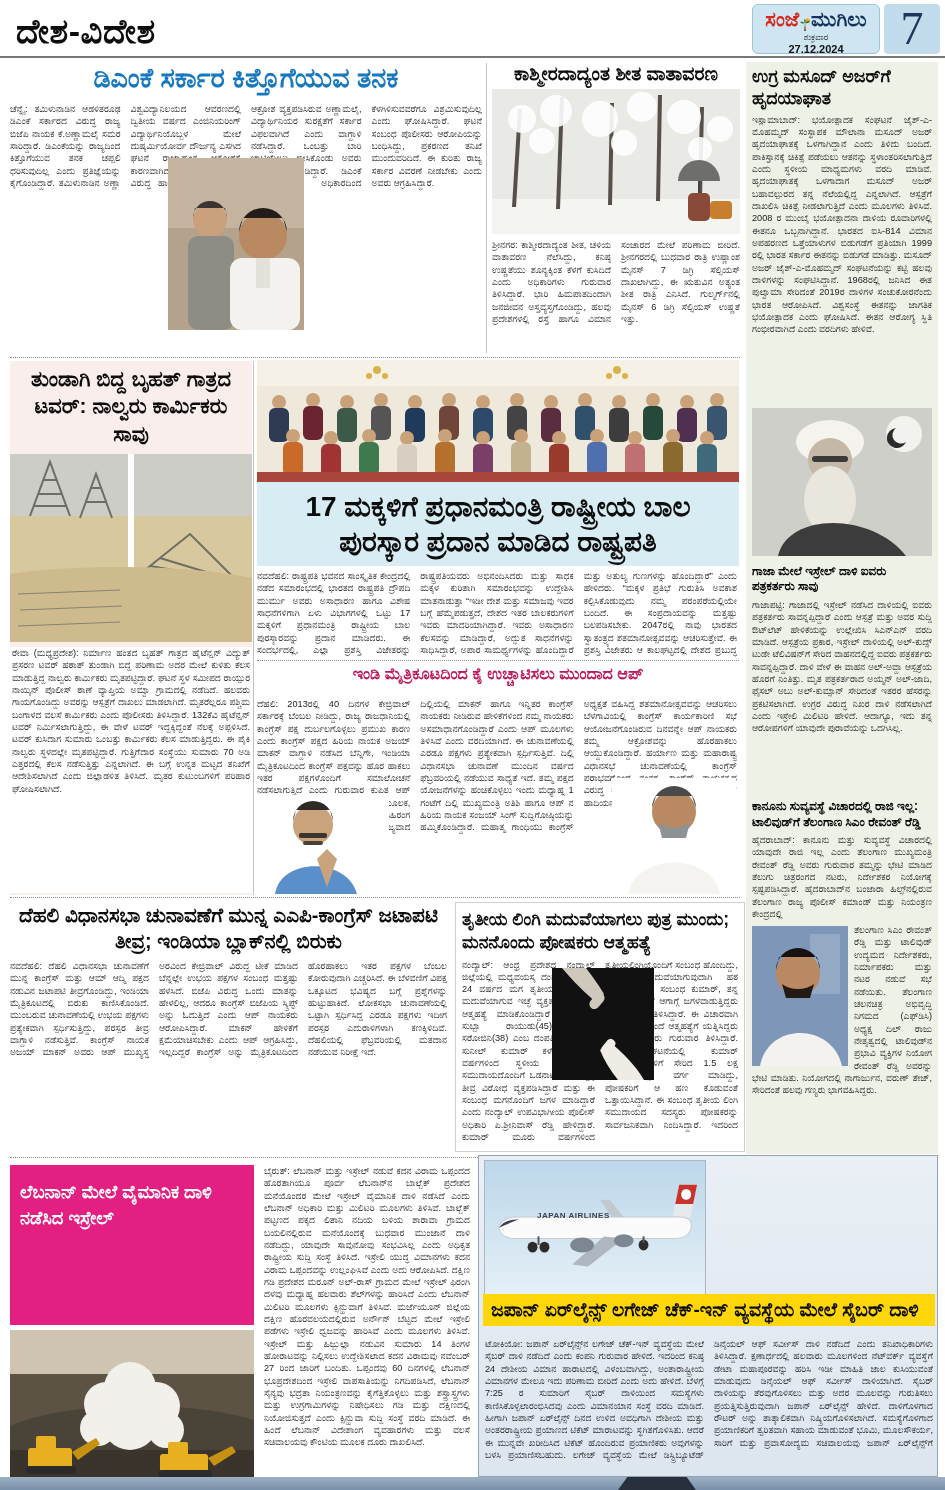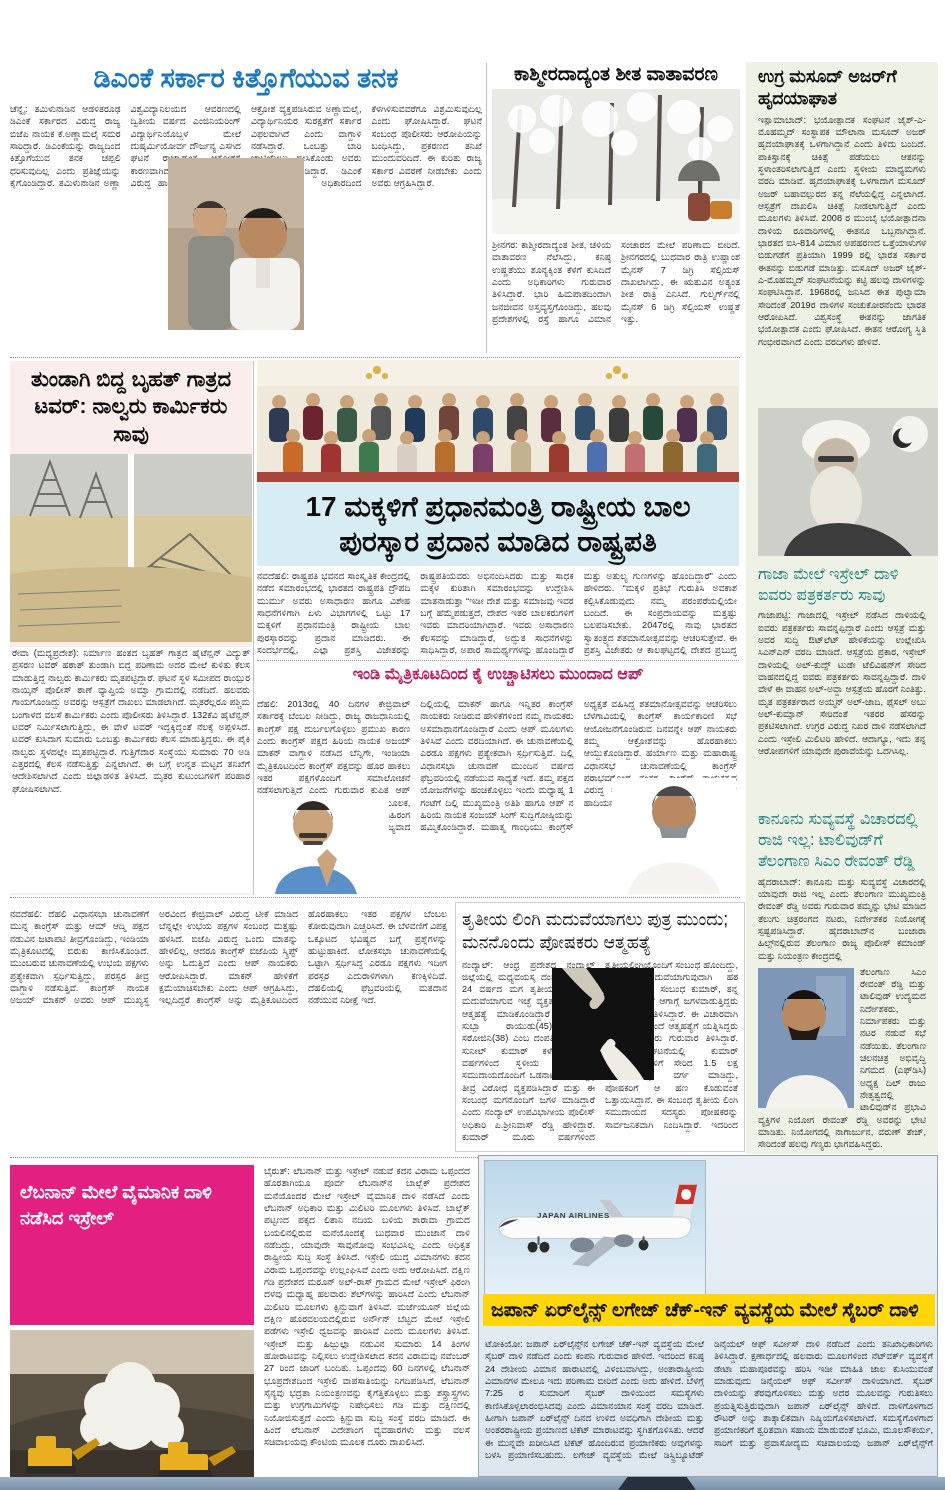--- a/index.html
+++ b/index.html
@@ -27,43 +27,60 @@
   .header-rule{border-bottom:2px solid #777}
   
   .hl-dmk{font-size:27px;line-height:1.22;font-weight:bold;text-align:center}
   .hl-blue{color:#1878be}
   .hl-red{color:#d42a1e}
   .hl-k{font-size:19px;font-weight:bold;color:#0d0d0d}
   .hl-m{font-size:17.5px;line-height:1.25;font-weight:bold;color:#0d0d0d}
   .hl-tower{font-size:21px;line-height:1.3;font-weight:bold;text-align:center;color:#0d0d0d}
   .hl-awards{font-size:28px;line-height:1.25;font-weight:bold;text-align:center;color:#0d0d0d}
   .hl-aap{font-size:16px;font-weight:bold;text-align:center;color:#be185d}
-  .hl-sm{font-size:16px;line-height:1.3;font-weight:normal;color:#0f766e}
+  .hl-sm{font-size:12px;line-height:1.3;font-weight:bold;color:#000000}
   .hl-delhi{font-size:20px;line-height:1.3;font-weight:bold;text-align:center;color:#0d0d0d}
-  .hl-3g{font-size:17.5px;line-height:1.3;font-weight:normal;color:#0d0d0d}
+  .hl-3g{font-size:17.5px;line-height:1.3;font-weight:bold;color:#0d0d0d}
   .hl-leb{font-size:18px;line-height:1.45;font-weight:bold;color:#fff}
   .hl-jal{font-size:19px;font-weight:bold;color:#0d0d0d}
   .greencol{background:#edf1e6}
   .bluband{background:#d8ecf3}
   .pinkband{background:#faeeec}
   .lebbox{background:#e31f82;padding:14px 10px}
   .jalbox{border:1px solid #93a3b2;background:linear-gradient(#e9eff5,#dde6ef)}
   .jalbar{background:#ffd60a;display:flex;align-items:center;padding-left:8px}
   .vrule{border-left:1px solid #c2c2c2}
   .hrule-dot{border-top:1px dotted #8f8f8f}
   .float-photo{float:left;margin:2px 6px 2px 0}
   .plane-label{position:absolute;font-size:8px;font-weight:bold;color:#3c4450;letter-spacing:.5px}
   .bottom-strip{background:linear-gradient(#9db0c4,#7890a9)}
   .stand{background:#27303d;clip-path:polygon(12% 0,88% 0,100% 100%,0 100%)}
 </style>
 </head>
 <body>
 
 <div class="page">
 
+  <div class="abs header-rule" style="left:0;top:0;width:945px;height:58px">
+    <div class="abs section-title" style="left:16px;top:12px">ದೇಶ-ವಿದೇಶ</div>
+    <div class="abs logo-box" style="left:752px;top:4px;width:128px;height:50px">
+      <div class="logo-line">
+        <span class="logo-first">ಸಂಜೆ</span><span style="display:inline-block;width:12px;height:14px;vertical-align:middle"><svg viewBox="0 0 12 14">
+              <circle cx="8.5" cy="3" r="2.4" fill="#f2a01e"></circle>
+              <path d="M5 13 L6 5 L7 13 Z" fill="#7a5a2e"></path>
+              <path d="M6 5 C3 3 1 4 1 4 C3 6 5 5.6 6 5 Z M6 5 C8 2.4 11 3 11 3 C9.6 5.4 7.4 5.4 6 5 Z M6 5 C4.4 2.6 5.6 1 5.6 1 C7.2 2.2 6.8 4 6 5 Z" fill="#2d7a35"></path>
+            </svg></span><span class="logo-second">ಮುಗಿಲು</span>
+      </div>
+      <div class="logo-day">ಶುಕ್ರವಾರ</div>
+      <div class="logo-date">27.12.2024</div>
+    </div>
+    <div class="abs pagenum-box" style="left:884px;top:4px;width:56px;height:50px">
+      <div class="pagenum">7</div>
+    </div>
+  </div>
 
   <div class="abs" style="left:10px;top:62px;width:472px;height:293px">
     <div class="hl-dmk">
       <div><span class="hl-blue">ಡಿಎಂಕೆ ಸರ್ಕಾರ ಕಿತ್ತೊಗೆಯುವ ತನಕ</span></div>
     </div>
     <div class="body-txt cols4" style="margin-top:8px;height:205px">ಚೆನ್ನೈ: ತಮಿಳುನಾಡಿನ ಆಡಳಿತರೂಢ ಡಿಎಂಕೆ ಸರ್ಕಾರದ ವಿರುದ್ಧ ರಾಜ್ಯ ಬಿಜೆಪಿ ನಾಯಕ ಕೆ.ಅಣ್ಣಾಮಲೈ ಸಮರ ಸಾರಿದ್ದಾರೆ. ಡಿಎಂಕೆಯನ್ನು ರಾಜ್ಯದಿಂದ ಕಿತ್ತೊಗೆಯುವ ತನಕ ಚಪ್ಪಲಿ ಧರಿಸುವುದಿಲ್ಲ ಎಂದು ಪ್ರತಿಜ್ಞೆಯನ್ನು ಕೈಗೊಂಡಿದ್ದಾರೆ. ತಮಿಳುನಾಡಿನ ಅಣ್ಣಾ ವಿಶ್ವವಿದ್ಯಾನಿಲಯದ ಆವರಣದಲ್ಲಿ ದ್ವಿತೀಯ ವರ್ಷದ ಎಂಜಿನಿಯರಿಂಗ್ ವಿದ್ಯಾರ್ಥಿನಿಯೊಬ್ಬಳ ಮೇಲೆ ದುಷ್ಕರ್ಮಿಯೋರ್ವ ದೌರ್ಜನ್ಯ ಎಸಗಿದ ಘಟನೆ ರಾಜ್ಯಾದ್ಯಂತ ಆಕ್ರೋಶಕ್ಕೆ ಕಾರಣವಾಗಿದೆ. ಈ ವೇಳೆ ಆರೋಪಿಯ ವಿರುದ್ಧ ಹಾಗೂ ಸರ್ಕಾರದ ವಿರುದ್ಧ ಆಕ್ರೋಶ ವ್ಯಕ್ತಪಡಿಸಿರುವ ಅಣ್ಣಾಮಲೈ, ವಿದ್ಯಾರ್ಥಿನಿಯರ ಸುರಕ್ಷತೆಗೆ ಸರ್ಕಾರ ವಿಫಲವಾಗಿದೆ ಎಂದು ವಾಗ್ದಾಳಿ ನಡೆಸಿದ್ದಾರೆ. ಒಂಬತ್ತು ಬಾರಿ ಚಾಟಿಯೇಟು ಬೀಸಿಕೊಂಡು ಅವರು ಪ್ರತಿಜ್ಞೆ ಕೈಗೊಂಡಿದ್ದಾರೆ. ಡಿಎಂಕೆ ಸರ್ಕಾರವನ್ನು ಅಧಿಕಾರದಿಂದ ಕೆಳಗಿಳಿಸುವವರೆಗೂ ವಿಶ್ರಮಿಸುವುದಿಲ್ಲ ಎಂದು ಘೋಷಿಸಿದ್ದಾರೆ. ಘಟನೆ ಸಂಬಂಧ ಪೊಲೀಸರು ಆರೋಪಿಯನ್ನು ಬಂಧಿಸಿದ್ದು, ಪ್ರಕರಣದ ತನಿಖೆ ಮುಂದುವರಿದಿದೆ. ಈ ಕುರಿತು ರಾಜ್ಯ ಸರ್ಕಾರ ವಿವರಣೆ ನೀಡಬೇಕು ಎಂದು ಅವರು ಆಗ್ರಹಿಸಿದ್ದಾರೆ.</div>
   </div>
   <div class="abs photo" style="left:168px;top:158px;width:136px;height:172px">
     <svg viewBox="0 0 136 172" preserveAspectRatio="none">
       <rect width="136" height="172" fill="#b4a28c"></rect>
@@ -106,21 +123,21 @@
         </g>
         <path d="M186 92 a20 20 0 0 1 42 0 Z" fill="#6e6e6a"></path>
         <line x1="207" y1="92" x2="207" y2="112" stroke="#444" stroke-width="2"></line>
         <rect x="196" y="104" width="22" height="28" rx="5" fill="#8a4a3a"></rect>
         <rect x="218" y="112" width="22" height="18" rx="4" fill="#c77f2e"></rect>
       </svg>
     </div>
     <div class="body-txt cols2" style="margin-top:5px;height:112px">ಶ್ರೀನಗರ: ಕಾಶ್ಮೀರದಾದ್ಯಂತ ಶೀತ, ಚಳಿಯ ವಾತಾವರಣ ನೆಲೆಸಿದ್ದು, ಕನಿಷ್ಠ ಉಷ್ಣತೆಯು ಶೂನ್ಯಕ್ಕಿಂತ ಕೆಳಗೆ ಕುಸಿದಿದೆ ಎಂದು ಅಧಿಕಾರಿಗಳು ಗುರುವಾರ ತಿಳಿಸಿದ್ದಾರೆ. ಭಾರಿ ಹಿಮಪಾತದಿಂದಾಗಿ ಜನಜೀವನ ಅಸ್ತವ್ಯಸ್ತಗೊಂಡಿದ್ದು, ಹಲವು ಪ್ರದೇಶಗಳಲ್ಲಿ ರಸ್ತೆ ಹಾಗೂ ವಿಮಾನ ಸಂಚಾರದ ಮೇಲೆ ಪರಿಣಾಮ ಬೀರಿದೆ. ಶ್ರೀನಗರದಲ್ಲಿ ಬುಧವಾರ ರಾತ್ರಿ ಉಷ್ಣಾಂಶ ಮೈನಸ್ 7 ಡಿಗ್ರಿ ಸೆಲ್ಸಿಯಸ್ ದಾಖಲಾಗಿದ್ದು, ಈ ಋತುವಿನ ಅತ್ಯಂತ ಶೀತ ರಾತ್ರಿ ಎನಿಸಿದೆ. ಗುಲ್ಮರ್ಗ್‌ನಲ್ಲಿ ಮೈನಸ್ 6 ಡಿಗ್ರಿ ಸೆಲ್ಸಿಯಸ್ ಉಷ್ಣತೆ ಇತ್ತು.</div>
   </div>
 
-  <div class="abs greencol" style="left:746px;top:62px;width:192px;height:1092px;padding:4px 12px">
+  <div class="abs greencol" style="left:746px;top:62px;width:192px;height:1092px;padding:4px 6px">
     <div class="hl-m" style="width:150px">ಉಗ್ರ ಮಸೂದ್ ಅಜರ್‌ಗೆ ಹೃದಯಾಘಾತ</div>
     <div class="body-txt" style="height:290px;margin-top:4px">ಇಸ್ಲಾಮಾಬಾದ್: ಭಯೋತ್ಪಾದಕ ಸಂಘಟನೆ ಜೈಶ್-ಎ-ಮೊಹಮ್ಮದ್ ಸಂಸ್ಥಾಪಕ ಮೌಲಾನಾ ಮಸೂದ್ ಅಜರ್ ಹೃದಯಾಘಾತಕ್ಕೆ ಒಳಗಾಗಿದ್ದಾನೆ ಎಂದು ತಿಳಿದು ಬಂದಿದೆ. ಪಾಕಿಸ್ತಾನಕ್ಕೆ ಚಿಕಿತ್ಸೆ ಪಡೆಯಲು ಆತನನ್ನು ಸ್ಥಳಾಂತರಿಸಲಾಗುತ್ತಿದೆ ಎಂದು ಸ್ಥಳೀಯ ಮಾಧ್ಯಮಗಳು ವರದಿ ಮಾಡಿವೆ. ಹೃದಯಾಘಾತಕ್ಕೆ ಒಳಗಾದಾಗ ಮಸೂದ್ ಅಜರ್ ಬಹಾವಲ್ಪುರದ ತನ್ನ ನೆಲೆಯಲ್ಲಿದ್ದ ಎನ್ನಲಾಗಿದೆ. ಆಸ್ಪತ್ರೆಗೆ ದಾಖಲಿಸಿ ಚಿಕಿತ್ಸೆ ನೀಡಲಾಗುತ್ತಿದೆ ಎಂದು ಮೂಲಗಳು ತಿಳಿಸಿವೆ. 2008 ರ ಮುಂಬೈ ಭಯೋತ್ಪಾದನಾ ದಾಳಿಯ ರೂವಾರಿಗಳಲ್ಲಿ ಈತನೂ ಒಬ್ಬನಾಗಿದ್ದಾನೆ. ಭಾರತದ ಐಸಿ-814 ವಿಮಾನ ಅಪಹರಣದ ಒತ್ತೆಯಾಳುಗಳ ಬಿಡುಗಡೆಗೆ ಪ್ರತಿಯಾಗಿ 1999 ರಲ್ಲಿ ಭಾರತ ಸರ್ಕಾರ ಈತನನ್ನು ಬಿಡುಗಡೆ ಮಾಡಿತ್ತು. ಮಸೂದ್ ಅಜರ್ ಜೈಶ್-ಎ-ಮೊಹಮ್ಮದ್ ಸಂಘಟನೆಯನ್ನು ಕಟ್ಟಿ ಹಲವು ದಾಳಿಗಳನ್ನು ಸಂಘಟಿಸಿದ್ದಾನೆ. 1968ರಲ್ಲಿ ಜನಿಸಿದ ಈತ ಪುಲ್ವಾಮಾ ಸೇರಿದಂತೆ 2019ರ ದಾಳಿಗಳ ಸಂಚುಕೋರನೆಂದು ಭಾರತ ಆರೋಪಿಸಿದೆ. ವಿಶ್ವಸಂಸ್ಥೆ ಈತನನ್ನು ಜಾಗತಿಕ ಭಯೋತ್ಪಾದಕ ಎಂದು ಘೋಷಿಸಿದೆ. ಈತನ ಆರೋಗ್ಯ ಸ್ಥಿತಿ ಗಂಭೀರವಾಗಿದೆ ಎಂದು ವರದಿಗಳು ಹೇಳಿವೆ.</div>
     <div class="photo" style="width:180px;height:148px;margin-top:4px">
       <svg viewBox="0 0 180 148" preserveAspectRatio="none">
         <rect width="180" height="148" fill="#cfcfca"></rect>
         <circle cx="152" cy="26" r="18" fill="#f2f2ee"></circle>
         <path d="M144 20 a10 10 0 1 0 10 14 a8 8 0 1 1 -10 -14" fill="#2b2b2b"></path>
         <ellipse cx="78" cy="34" rx="34" ry="22" fill="#f4f3ee"></ellipse>
         <circle cx="78" cy="52" r="22" fill="#c5b8a6"></circle>
         <rect x="60" y="48" width="36" height="6" rx="3" fill="#3a3a3a"></rect>
@@ -250,20 +267,21 @@
       <rect width="124" height="116" fill="#ffffff"></rect>
       <circle cx="62" cy="34" r="22" fill="#b98a62"></circle>
       <path d="M40 30 a22 22 0 0 1 44 0 l-4 -12 -36 0 Z" fill="#4a4a4c"></path>
       <path d="M46 44 a22 18 0 0 0 32 0 l-4 16 -24 0 Z" fill="#8d9295"></path>
       <path d="M16 116 C24 74 100 74 108 116 Z" fill="#f4f3ef"></path>
     </svg>
   </div>
 
   <div class="abs hrule-dot" style="left:10px;top:897px;width:730px"></div>
   <div class="abs" style="left:10px;top:902px;width:437px;height:250px">
+    <div class="hl-delhi">ದೆಹಲಿ ವಿಧಾನಸಭಾ ಚುನಾವಣೆಗೆ ಮುನ್ನ ಎಎಪಿ-ಕಾಂಗ್ರೆಸ್ ಜಟಾಪಟಿ ತೀವ್ರ; ಇಂಡಿಯಾ ಬ್ಲಾಕ್‌ನಲ್ಲಿ ಬಿರುಕು</div>
     <div class="body-txt cols3" style="margin-top:6px;height:190px">ನವದೆಹಲಿ: ದೆಹಲಿ ವಿಧಾನಸಭಾ ಚುನಾವಣೆಗೆ ಮುನ್ನ ಕಾಂಗ್ರೆಸ್ ಮತ್ತು ಆಮ್ ಆದ್ಮಿ ಪಕ್ಷದ ನಡುವಿನ ಜಟಾಪಟಿ ತೀವ್ರಗೊಂಡಿದ್ದು, ಇಂಡಿಯಾ ಮೈತ್ರಿಕೂಟದಲ್ಲಿ ಬಿರುಕು ಕಾಣಿಸಿಕೊಂಡಿದೆ. ಮುಂಬರುವ ಚುನಾವಣೆಯಲ್ಲಿ ಉಭಯ ಪಕ್ಷಗಳು ಪ್ರತ್ಯೇಕವಾಗಿ ಸ್ಪರ್ಧಿಸುತ್ತಿದ್ದು, ಪರಸ್ಪರ ತೀವ್ರ ವಾಗ್ದಾಳಿ ನಡೆಸುತ್ತಿವೆ. ಕಾಂಗ್ರೆಸ್ ನಾಯಕ ಅಜಯ್ ಮಾಕನ್ ಅವರು ಆಪ್ ಮುಖ್ಯಸ್ಥ ಅರವಿಂದ ಕೇಜ್ರಿವಾಲ್ ವಿರುದ್ಧ ಟೀಕೆ ಮಾಡಿದ ಬೆನ್ನಲ್ಲೇ ಉಭಯ ಪಕ್ಷಗಳ ಸಂಬಂಧ ಮತ್ತಷ್ಟು ಹಳಸಿದೆ. ಬಿಜೆಪಿ ವಿರುದ್ಧ ಒಂದು ಮಾತನ್ನು ಹೇಳಲಿಲ್ಲ, ಆದರೂ ಕಾಂಗ್ರೆಸ್ ಬಿಜೆಪಿಯ ಸ್ಕ್ರಿಪ್ಟ್ ಅನ್ನು ಓದುತ್ತಿದೆ ಎಂದು ಆಪ್ ನಾಯಕರು ಆರೋಪಿಸಿದ್ದಾರೆ. ಮಾಕನ್ ಹೇಳಿಕೆಗೆ ಕ್ಷಮೆಯಾಚಿಸಬೇಕು ಎಂದು ಆಪ್ ಆಗ್ರಹಿಸಿದ್ದು, ಇಲ್ಲದಿದ್ದರೆ ಕಾಂಗ್ರೆಸ್ ಅನ್ನು ಮೈತ್ರಿಕೂಟದಿಂದ ಹೊರಹಾಕಲು ಇತರ ಪಕ್ಷಗಳ ಬೆಂಬಲ ಕೋರುವುದಾಗಿ ಎಚ್ಚರಿಸಿದೆ. ಈ ಬೆಳವಣಿಗೆ ವಿಪಕ್ಷ ಒಕ್ಕೂಟದ ಭವಿಷ್ಯದ ಬಗ್ಗೆ ಪ್ರಶ್ನೆಗಳನ್ನು ಹುಟ್ಟುಹಾಕಿದೆ. ಲೋಕಸಭಾ ಚುನಾವಣೆಯಲ್ಲಿ ಒಟ್ಟಾಗಿ ಸ್ಪರ್ಧಿಸಿದ್ದ ಎರಡೂ ಪಕ್ಷಗಳು ಇದೀಗ ಪರಸ್ಪರ ಎದುರಾಳಿಗಳಾಗಿ ಕಣಕ್ಕಿಳಿದಿವೆ. ದೆಹಲಿಯಲ್ಲಿ ಫೆಬ್ರವರಿಯಲ್ಲಿ ಮತದಾನ ನಡೆಯುವ ನಿರೀಕ್ಷೆ ಇದೆ.</div>
   </div>
 
   <div class="abs" style="left:455px;top:902px;width:290px;height:250px;border:1px solid #cfcfcf;padding:5px 6px">
     <div class="hl-3g">ತೃತೀಯ ಲಿಂಗಿ ಮದುವೆಯಾಗಲು ಪುತ್ರ ಮುಂದು; ಮನನೊಂದು ಪೋಷಕರು ಆತ್ಮಹತ್ಯೆ</div>
     <div class="body-txt cols2" style="margin-top:5px;height:188px">ನಂದ್ಯಾಲ್: ಆಂಧ್ರ ಪ್ರದೇಶದ ನಂದ್ಯಾಲ್ ಜಿಲ್ಲೆಯಲ್ಲಿ ಮಧ್ಯವಯಸ್ಕ ದಂಪತಿಗಳು ತಮ್ಮ 24 ವರ್ಷದ ಮಗ ತೃತೀಯ ಲಿಂಗಿಯನ್ನು ಮದುವೆಯಾಗುವ ಇಚ್ಛೆ ವ್ಯಕ್ತಪಡಿಸಿದ ನಂತರ ಆತ್ಮಹತ್ಯೆ ಮಾಡಿಕೊಂಡಿದ್ದಾರೆ ಎನ್ನಲಾಗಿದೆ. ಸುಬ್ಬಾ ರಾಯುಡು(45) ಮತ್ತು ಸರೋಜಿನಿ(38) ಎಂಬ ದಂಪತಿ, ತಮ್ಮ ಮಗ ಸುನೀಲ್ ಕುಮಾರ್ ಕಳೆದ ಮೂರು ವರ್ಷಗಳಿಂದ ಸ್ಥಳೀಯ ತೃತೀಯಲಿಂಗಿ ಸಮುದಾಯದೊಂದಿಗೆ ಒಡನಾಟ ಹೊಂದಿದ್ದಕ್ಕೆ ತೀವ್ರ ವಿರೋಧ ವ್ಯಕ್ತಪಡಿಸಿದ್ದಾರೆ ಮತ್ತು ಈ ಸಂಬಂಧ ಮಗನೊಂದಿಗೆ ಜಗಳ ಮಾಡಿದ್ದಾರೆ ಎಂದು ನಂದ್ಯಾಲ್ ಉಪವಿಭಾಗೀಯ ಪೊಲೀಸ್ ಅಧಿಕಾರಿ ಪಿ.ಶ್ರೀನಿವಾಸ್ ರೆಡ್ಡಿ ಹೇಳಿದ್ದಾರೆ. ಕುಮಾರ್ ಮೂರು ವರ್ಷಗಳಿಂದ ತೃತೀಯಲಿಂಗಿಯೊಂದಿಗೆ ಸಂಬಂಧ ಹೊಂದಿದ್ದು, ಅವರನ್ನೇ ಮದುವೆಯಾಗುವುದಾಗಿ ಹಠ ಹಿಡಿದಿದ್ದರು. ಈ ಸಂಬಂಧ ಕುಮಾರ್, ತನ್ನ ಪೋಷಕರೊಂದಿಗೆ ಆಗಾಗ್ಗೆ ಜಗಳವಾಡುತ್ತಿದ್ದರು ಎಂದು ಅವರು ತಿಳಿಸಿದ್ದಾರೆ. ಈ ವಿಚಾರವಾಗಿ ಕುಮಾರ್ ಈ ಹಿಂದೆ ಆತ್ಮಹತ್ಯೆಗೆ ಯತ್ನಿಸಿದ್ದರು ಎಂದು ಪೊಲೀಸರು ಗುರುವಾರ ತಿಳಿಸಿದ್ದಾರೆ. ಈಚಿನ ಘಟನೆಯಲ್ಲಿ ಕುಮಾರ್ ಟ್ರಾನ್ಸ್‌ಜೆಂಡರ್‌ಗಳಿಗೆ ಸೇರಿದ 1.5 ಲಕ್ಷ ರೂಪಾಯಿಗಳನ್ನು ವರ್ಗ ಮಾಡಿದ್ದು, ಪೋಷಕರಿಗೆ ಆ ಹಣ ಕೊಡುವಂತೆ ಒತ್ತಾಯಿಸಿದ್ದಾನೆ. ಈ ಸಂಬಂಧ ತೃತೀಯ ಲಿಂಗಿ ಸಮುದಾಯದ ಸದಸ್ಯರು ಪೋಷಕರನ್ನು ಸಾರ್ವಜನಿಕವಾಗಿ ನಿಂದಿಸಿದ್ದಾರೆ. ಇದರಿಂದ ನೊಂದ ದಂಪತಿ ಆತ್ಮಹತ್ಯೆ ಮಾಡಿಕೊಂಡಿದ್ದಾರೆ ಎಂದು ಅವರು ಹೇಳಿದ್ದಾರೆ.</div>
   </div>
   <div class="abs photo" style="left:552px;top:968px;width:102px;height:112px">
     <svg viewBox="0 0 102 112" preserveAspectRatio="none">
       <rect width="102" height="112" fill="#111111"></rect>

